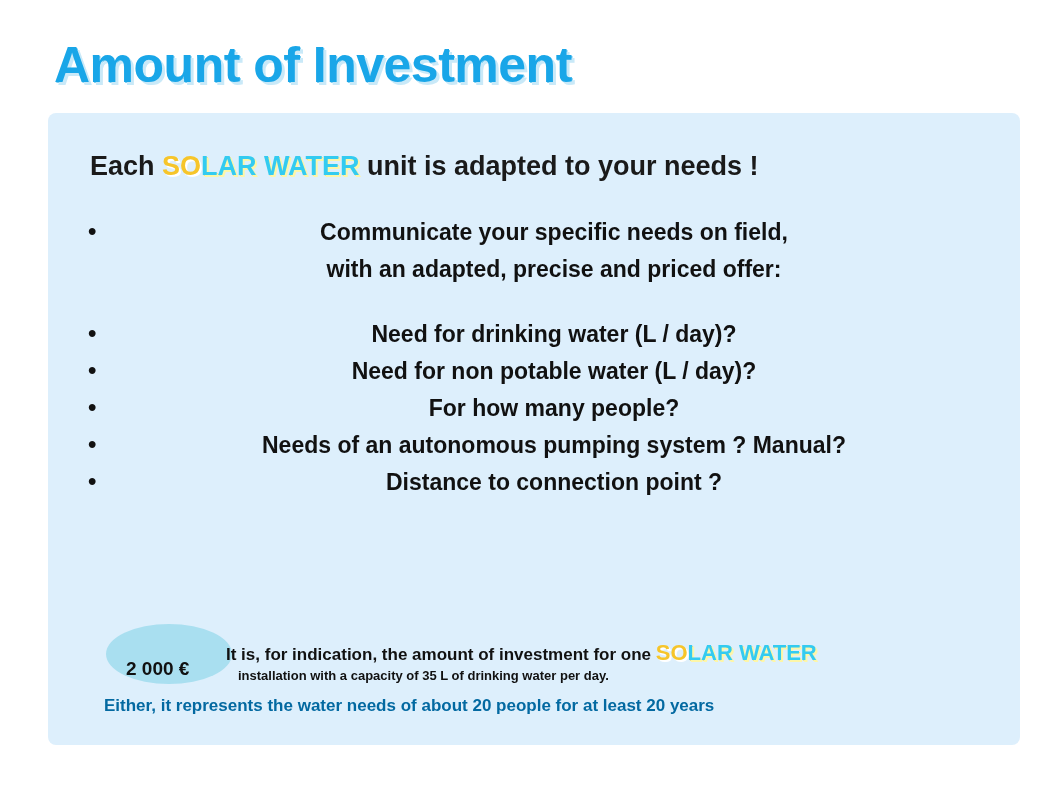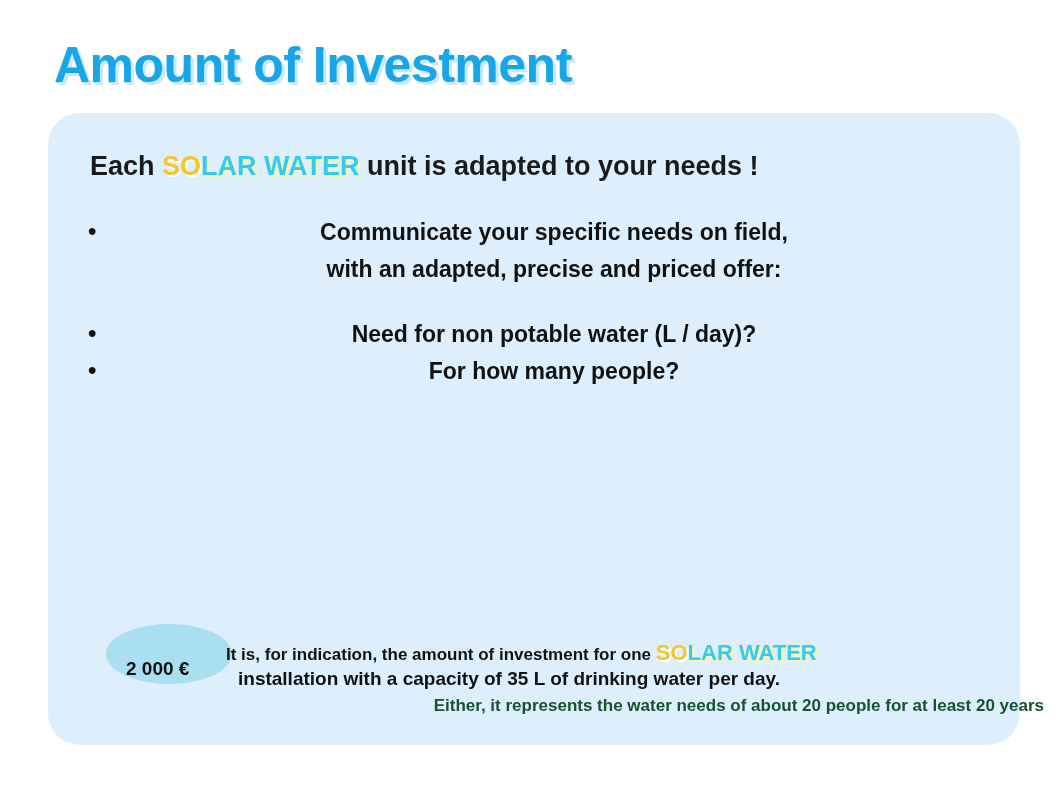--- a/index.html
+++ b/index.html
@@ -29,21 +29,21 @@
     text-shadow: 3px 3px 0 #c9e9f8, 1px 1px 0 #7fd0f2;
     white-space: nowrap;
   }
   .panel {
     position: absolute;
     left: 48px;
     top: 113px;
     width: 972px;
     height: 632px;
     background: #ddeffc;
-    border-radius: 32px;
+    border-radius: 8px;
     text-decoration: underline;
   }
   .headline {
     position: absolute;
     left: 42px;
     top: 38px;
     font-size: 27px;
     font-weight: bold;
     color: #1a1a1a;
     white-space: nowrap;
@@ -114,56 +114,59 @@
     font-weight: bold;
     color: #111111;
     white-space: nowrap;
     text-align: center;
   }
   .fn-line1 .sw { font-size: 22px; }
   .fn-line2 {
     position: absolute;
     left: 190px;
     top: 60px;
-    font-size: 19px;
+    font-size: 13px;
     font-weight: bold;
     color: #111111;
     white-space: nowrap;
   }
   .fn-line3 {
     position: absolute;
     left: 56px;
     top: 88px;
     width: 940px;
-    text-align: right;
+    text-align: left;
     font-size: 17px;
     font-weight: bold;
-    color: #14532d;
+    color: #0369a1;
     white-space: nowrap;
   }
 </style>
 </head>
 <body>
 
 <div class="slide">
 
   <div class="slide-title">Amount of Investment</div>
 
   <div class="panel">
 
     <div class="headline">
       <span>Each </span><span class="sw"><span class="o">S</span><span class="o">O</span>LAR WATER</span><span> unit is adapted to your needs !</span>
     </div>
 
     <div class="bullets">
       <div class="bline bulleted">Communicate your specific needs on field,</div>
       <div class="bline">with an adapted, precise and priced offer:</div>
       <div class="gap-md"></div>
+      <div class="bline bulleted">Need for drinking water (L / day)?</div>
       <div class="bline bulleted">Need for non potable water (L / day)?</div>
       <div class="bline bulleted">For how many people?</div>
+      <div class="bline bulleted">Needs of an autonomous pumping system ? Manual?</div>
+      <div class="bline bulleted">Distance to connection point ?</div>
     </div>
 
     <div class="footnote">
       <div class="ellipse"></div>
       <div class="price">2 000 €</div>
       <div class="fn-line1">
         <span>It is, for indication, the amount of investment for one </span><span class="sw"><span class="o">S</span><span class="o">O</span>LAR WATER</span>
       </div>
       <div class="fn-line2">installation with a capacity of 35 L of drinking water per day.</div>
       <div class="fn-line3">Either, it represents the water needs of about 20 people for at least 20 years</div>

